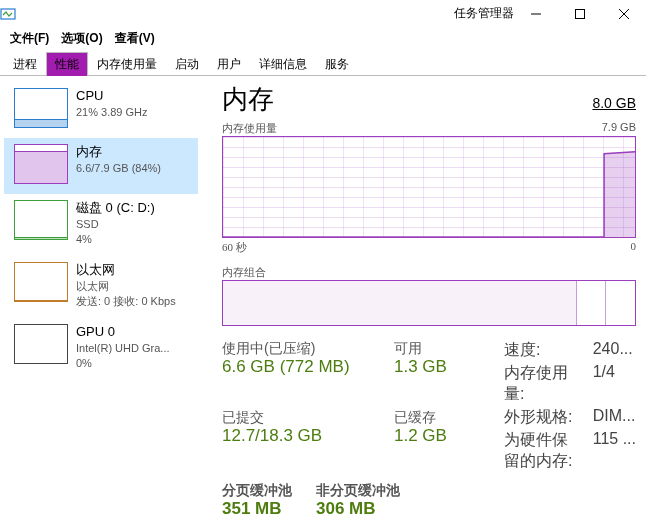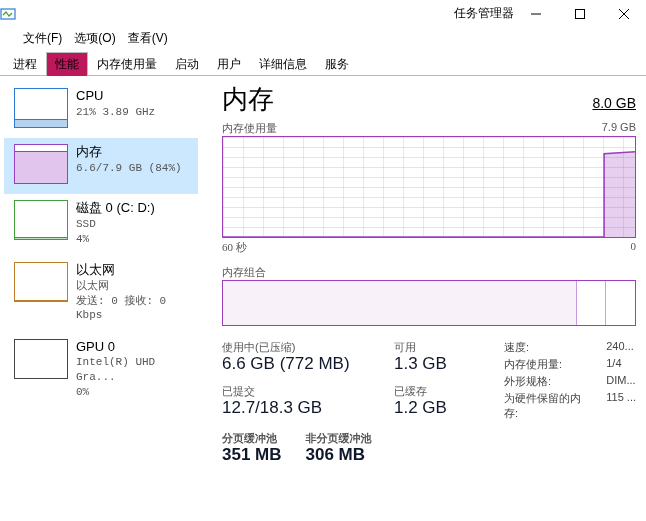--- a/index.html
+++ b/index.html
@@ -37,21 +37,22 @@
     width: 44px; height: 100%;
     display: flex; align-items: center; justify-content: center;
     font-size: 14px;
     color: #222;
   }
   
   .menubar {
     height: 20px;
     display: flex;
     align-items: center;
-    padding-left: 17px;
+    padding-left: 4px;
+    font-weight: bold;
   }
   .menubar .menu {
     padding: 1px 6px;
     cursor: default;
   }
   
   .tabstrip {
     display: flex;
     padding-left: 4px;
     align-items: flex-end;
@@ -62,21 +63,21 @@
   .tabstrip .tab {
     padding: 3px 8px;
     border: 1px solid transparent;
     border-bottom: none;
     position: relative;
     top: 1px;
     background: transparent;
   }
   .tabstrip .tab.active {
     border-color: #bbb;
-    background: #be185d;
+    background: #a21caf;
   }
   
   .body {
     display: flex;
     height: calc(100% - 28px - 20px - 22px - 6px);
   }
   .sidebar {
     width: 204px;
     padding: 6px 6px 13px 4px;
   }
@@ -92,21 +93,21 @@
   }
   .thumb {
     width: 54px; height: 40px;
     border: 1px solid;
     margin-right: 8px;
     flex-shrink: 0;
     position: relative;
     background: #fff;
   }
   .side-text .name { font-size: 13px; line-height: 1.2; }
-  .side-text .sub  { font-size: 11px; color: #555; line-height: 1.3; margin-top: 1px; font-family: Liberation Mono, monospace; }
+  .side-text .sub  { font-size: 11px; color: #555; line-height: 1.3; margin-top: 1px; }
 
   .thumb-cpu   { border-color: #2a7dd0; }
   .thumb-mem   { border-color: #9b3fbf; }
   .thumb-disk  { border-color: #3ea03a; }
   .thumb-eth   { border-color: #c07b2b; }
   .thumb-gpu   { border-color: #444; }
 
   .thumb .bar {
     position: absolute; bottom: 0; left: 0; right: 0;
   }
@@ -185,23 +186,23 @@
     right: 7%;
   }
 
   
   .stats {
     display: flex;
     margin-top: 2px;
     gap: 14px;
   }
   .stats-left { display: grid; grid-template-columns: 172px 96px; row-gap: 6px; }
-  .stats-right { font-size: 11px; color: #444; display: grid; grid-template-columns: auto auto; column-gap: 12px; row-gap: 2px; }
-  .stat-label { font-size: 11px; color: #555; }
-  .stat-value { font-size: 17px; color: #0f172a; line-height: 1.1; white-space: nowrap;}
+  .stats-right { font-size: 16px; color: #444; display: grid; grid-template-columns: auto auto; column-gap: 12px; row-gap: 2px; }
+  .stat-label { font-size: 14px; color: #555; }
+  .stat-value { font-size: 17px; color: #4d7c0f; line-height: 1.1; white-space: nowrap;}
   .stat-block { display:flex; flex-direction: column; }
 
   .stats2 {
      display: flex; gap: 24px; margin-top: 10px; font-weight: bold;
   }
 </style>
 </head>
 <body>
 
 <div class="titlebar">

